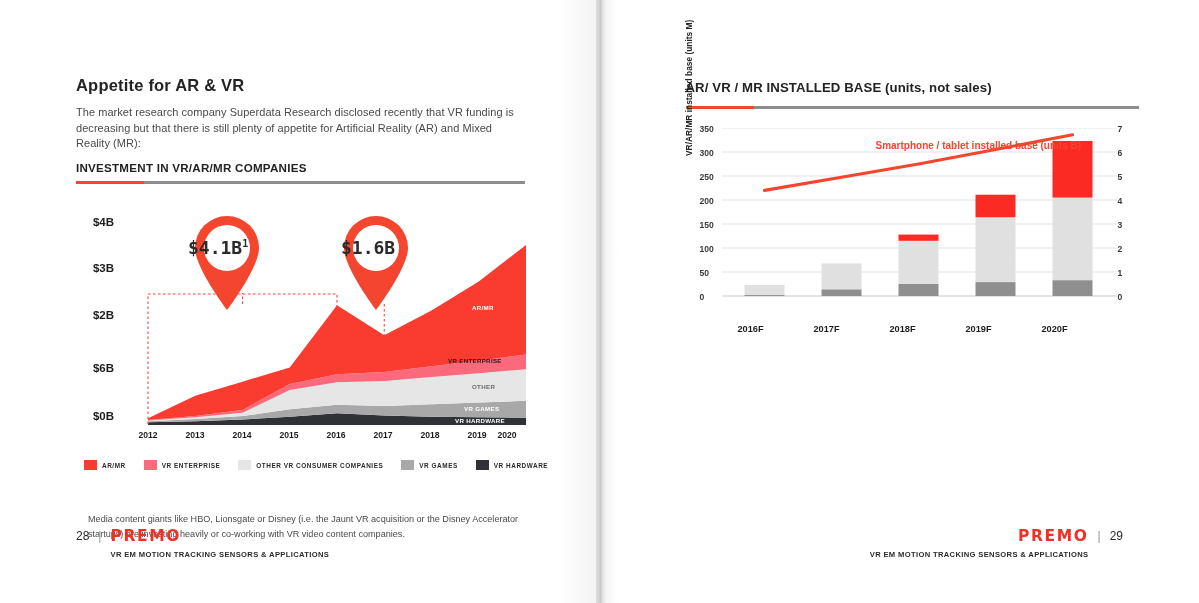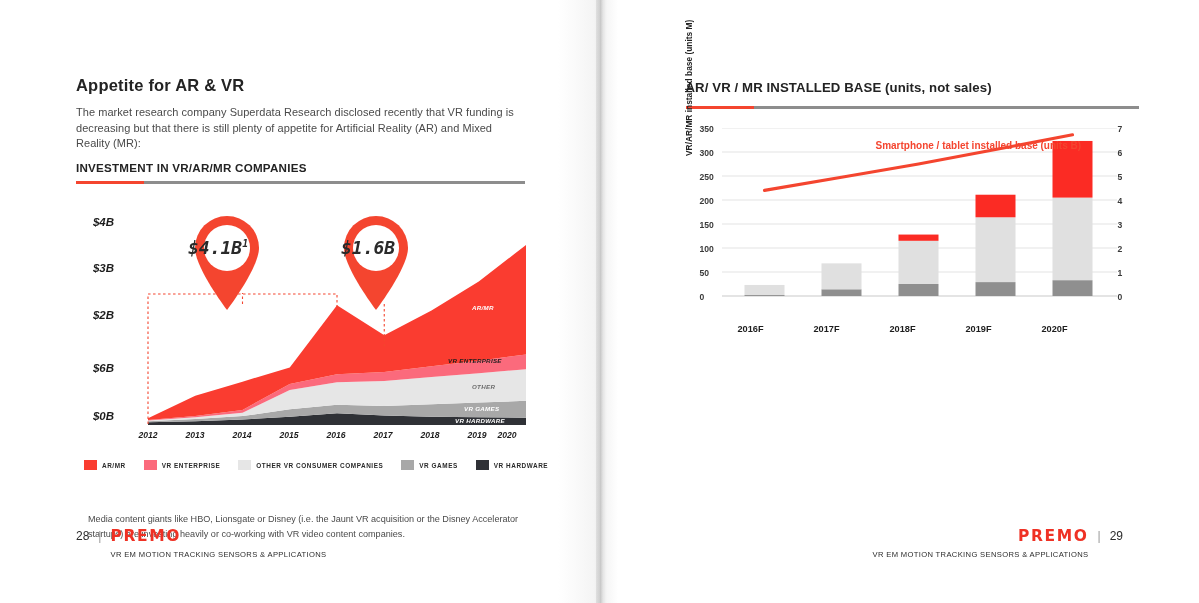--- a/index.html
+++ b/index.html
@@ -29,21 +29,21 @@
     font-size:11px;line-height:15.5px;color:#4a4a4a;letter-spacing:.05px;
   }
   .chart-title{
     position:absolute;left:76px;top:161px;margin:0;
     font-size:11.6px;font-weight:bold;letter-spacing:.25px;color:#232323;
   }
   .rule{position:absolute;left:76px;top:181px;width:449px;height:2.5px;background:#8d8d8d;}
   .rule::before{content:"";position:absolute;left:0;top:0;width:68px;height:2.5px;background:#f4452f;}
 
   
-  .area-chart{position:absolute;left:76px;top:198px;width:450px;height:248px;font-style:italic;}
+  .area-chart{position:absolute;left:76px;top:198px;width:450px;height:248px;}
   .ac-svg{position:absolute;left:0;top:0;}
   .yl{position:absolute;font-size:11.5px;font-weight:bold;color:#1d1d1d;text-align:right;width:38px;}
   .xl{position:absolute;font-size:8.6px;font-weight:bold;color:#1d1d1d;text-align:center;width:34px;top:232px;}
   .pin-label{position:absolute;font-size:18px;font-weight:bold;color:#2a2a2a;font-family:"DejaVu Sans Mono","Liberation Mono",monospace;white-space:nowrap;}
   .sup{font-size:10px;vertical-align:super;font-weight:bold;}
   .series-tag{position:absolute;font-size:6.2px;font-weight:bold;letter-spacing:.3px;}
 
   
   .legend-l{position:absolute;left:84px;top:460px;display:flex;align-items:center;gap:9px;}
   .lg{display:flex;align-items:center;gap:5px;margin-right:9px;}
@@ -74,21 +74,21 @@
   .ytick-r{position:absolute;font-size:8.6px;font-weight:bold;color:#3a3a3a;text-align:left;width:16px;}
   .xtick{position:absolute;font-size:9.2px;font-weight:bold;color:#1d1d1d;text-align:center;width:58px;top:196px;}
   .line-lbl{position:absolute;font-size:10px;font-weight:bold;color:#f4452f;white-space:nowrap;}
 
   
   .footer{position:absolute;bottom:0;height:60px;}
   .footer-l{left:76px;bottom:14px;display:flex;align-items:flex-start;}
   .pnum{font-size:12px;color:#2b2b2b;font-weight:normal;}
   .vbar{color:#9a9a9a;margin:0 9px;font-size:12px;}
   .brand{font-size:15.5px;font-weight:bold;letter-spacing:1.6px;color:#ef3124;line-height:1;font-family:"DejaVu Sans","Liberation Sans",sans-serif;}
-  .brand-sub{font-size:7.6px;font-weight:normal;letter-spacing:.35px;color:#2b2b2b;margin-top:5px;}
+  .brand-sub{font-size:7.6px;font-weight:bold;letter-spacing:.35px;color:#2b2b2b;margin-top:5px;}
   .footer-r{right:76px;bottom:14px;display:flex;align-items:flex-start;justify-content:flex-end;}
   .fr-txt{text-align:right;}
 </style>
 </head>
 <body>
 
 <div class="spread">
 
   <div class="page page-left">
 

